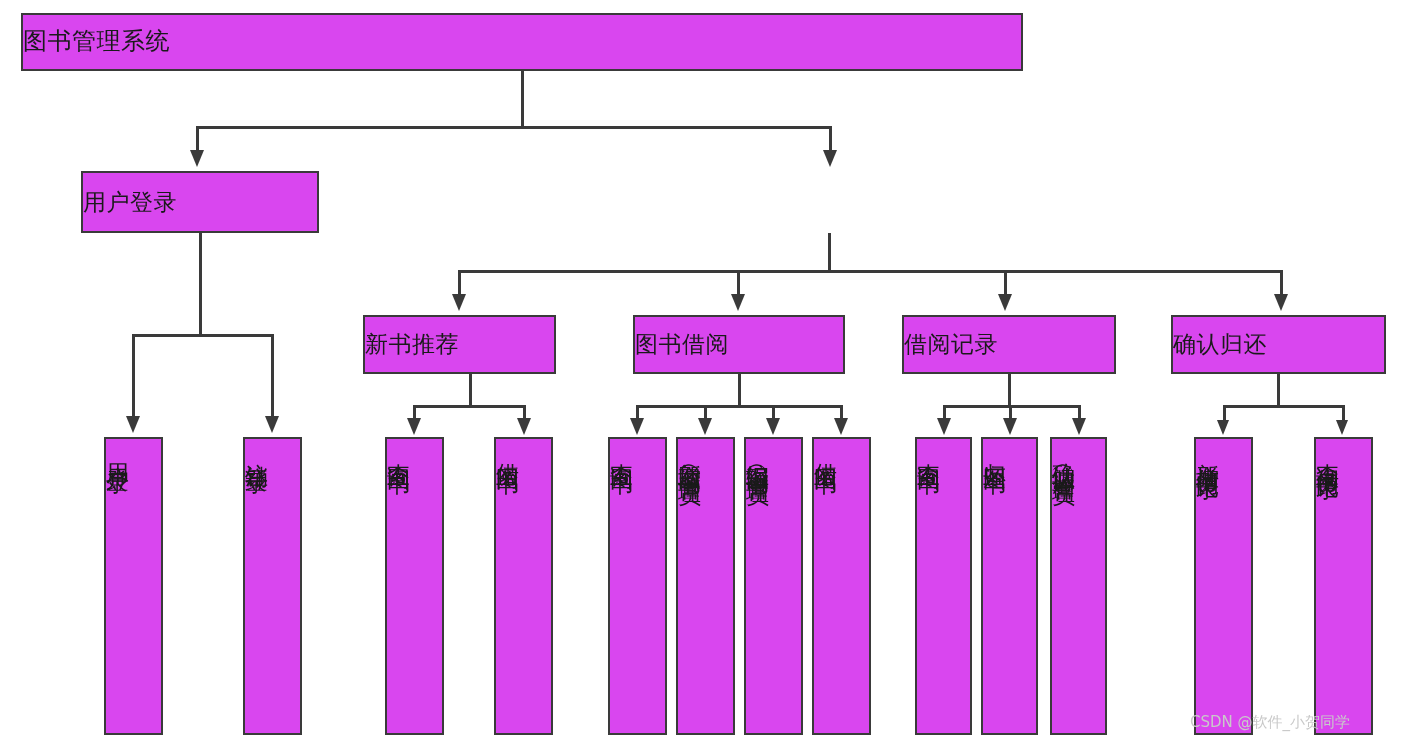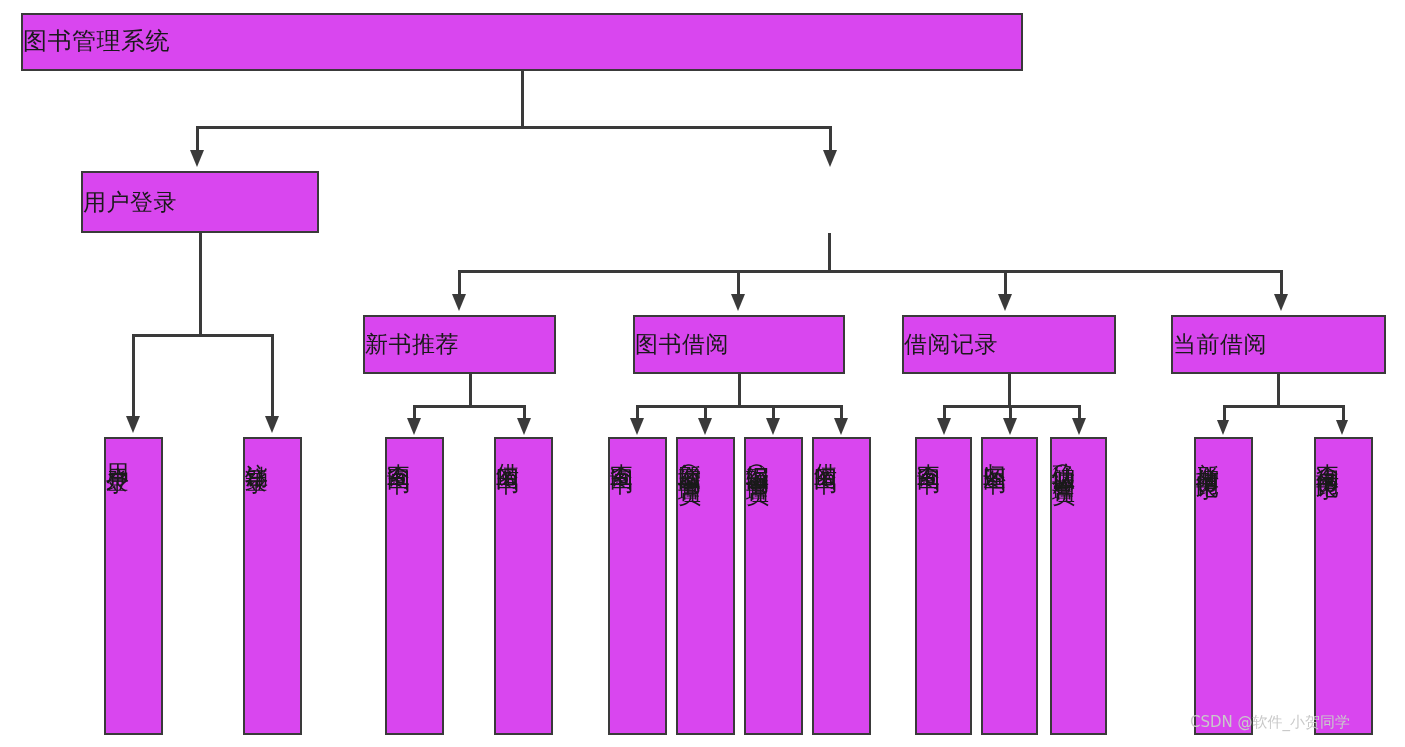--- a/index.html
+++ b/index.html
@@ -117,21 +117,21 @@
   <div class="node h" style="left:363px; top:315px; width:193px; height:59px;">
     <span class="label">新书推荐</span>
   </div>
   <div class="node h" style="left:633px; top:315px; width:212px; height:59px;">
     <span class="label">图书借阅</span>
   </div>
   <div class="node h" style="left:902px; top:315px; width:214px; height:59px;">
     <span class="label">借阅记录</span>
   </div>
   <div class="node h" style="left:1171px; top:315px; width:215px; height:59px;">
-    <span class="label">当前借阅</span>
+    <span class="label">确认归还</span>
   </div>
 
   <div class="conn vline" style="left:469px; top:374px; height:32px;"></div>
   <div class="conn hline" style="left:414px; top:405px; width:111px;"></div>
   <div class="conn vline" style="left:413px; top:405px; height:15px;"></div>
   <div class="arrow" style="left:407px; top:418px;"></div>
   <div class="conn vline" style="left:523px; top:405px; height:15px;"></div>
   <div class="arrow" style="left:517px; top:418px;"></div>
 
   <div class="conn vline" style="left:738px; top:374px; height:32px;"></div>

